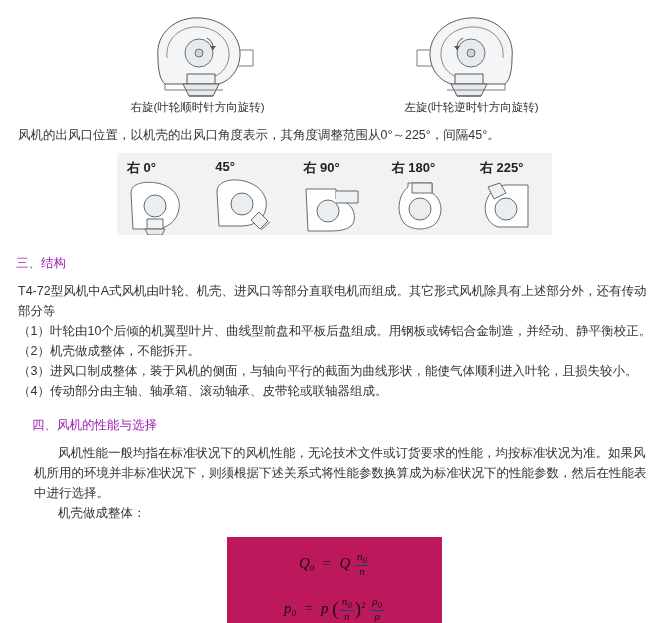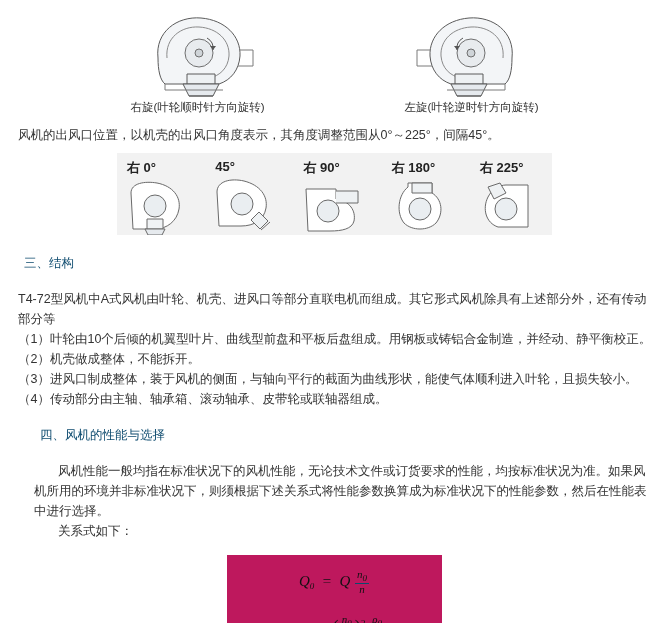--- a/index.html
+++ b/index.html
@@ -47,25 +47,25 @@
   .para {
     margin: 0;
     padding: 0 14px 0 18px;
     line-height: 20px;
     font-size: 12.5px;
     color: #333;
   }
   .para.indent2 { text-indent: 24px; }
 
   .section-head {
-    color: #0c4a6e;
+    color: #a21caf;
     font-size: 12.5px;
     line-height: 20px;
     padding-left: 8px;
-    margin: 16px;
+    margin: 8px;
   }
 
   .lead {
     margin-top: 10px;
     margin-bottom: 6px;
   }
 
   
   .angle-strip {
     margin: 8px auto 0 auto;
@@ -265,21 +265,21 @@
     <p class="para">T4-72型风机中A式风机由叶轮、机壳、进风口等部分直联电机而组成。其它形式风机除具有上述部分外，还有传动部分等</p>
     <p class="para">（1）叶轮由10个后倾的机翼型叶片、曲线型前盘和平板后盘组成。用钢板或铸铝合金制造，并经动、静平衡校正。</p>
     <p class="para">（2）机壳做成整体，不能拆开。</p>
     <p class="para">（3）进风口制成整体，装于风机的侧面，与轴向平行的截面为曲线形状，能使气体顺利进入叶轮，且损失较小。</p>
     <p class="para">（4）传动部分由主轴、轴承箱、滚动轴承、皮带轮或联轴器组成。</p>
   </div>
 
   <div style="margin-top:14px;padding-left:16px;">
     <p class="section-head">四、风机的性能与选择</p>
     <p class="para indent2">风机性能一般均指在标准状况下的风机性能，无论技术文件或订货要求的性能，均按标准状况为准。如果风机所用的环境并非标准状况下，则须根据下述关系式将性能参数换算成为标准状况下的性能参数，然后在性能表中进行选择。</p>
-    <p class="para indent2">关系式如下：</p>
+    <p class="para indent2">机壳做成整体：</p>
   </div>
 
   <div class="formula-wrap">
 
     <div class="formula">
       <span class="upright" style="font-style:italic;">Q</span><span class="sub">0</span>
       &nbsp;=&nbsp;
       <span style="font-style:italic;">Q</span>
       <span class="frac"><span class="num"><i>n</i><span class="sub">0</span></span><span class="den"><i>n</i></span></span>
     </div>

